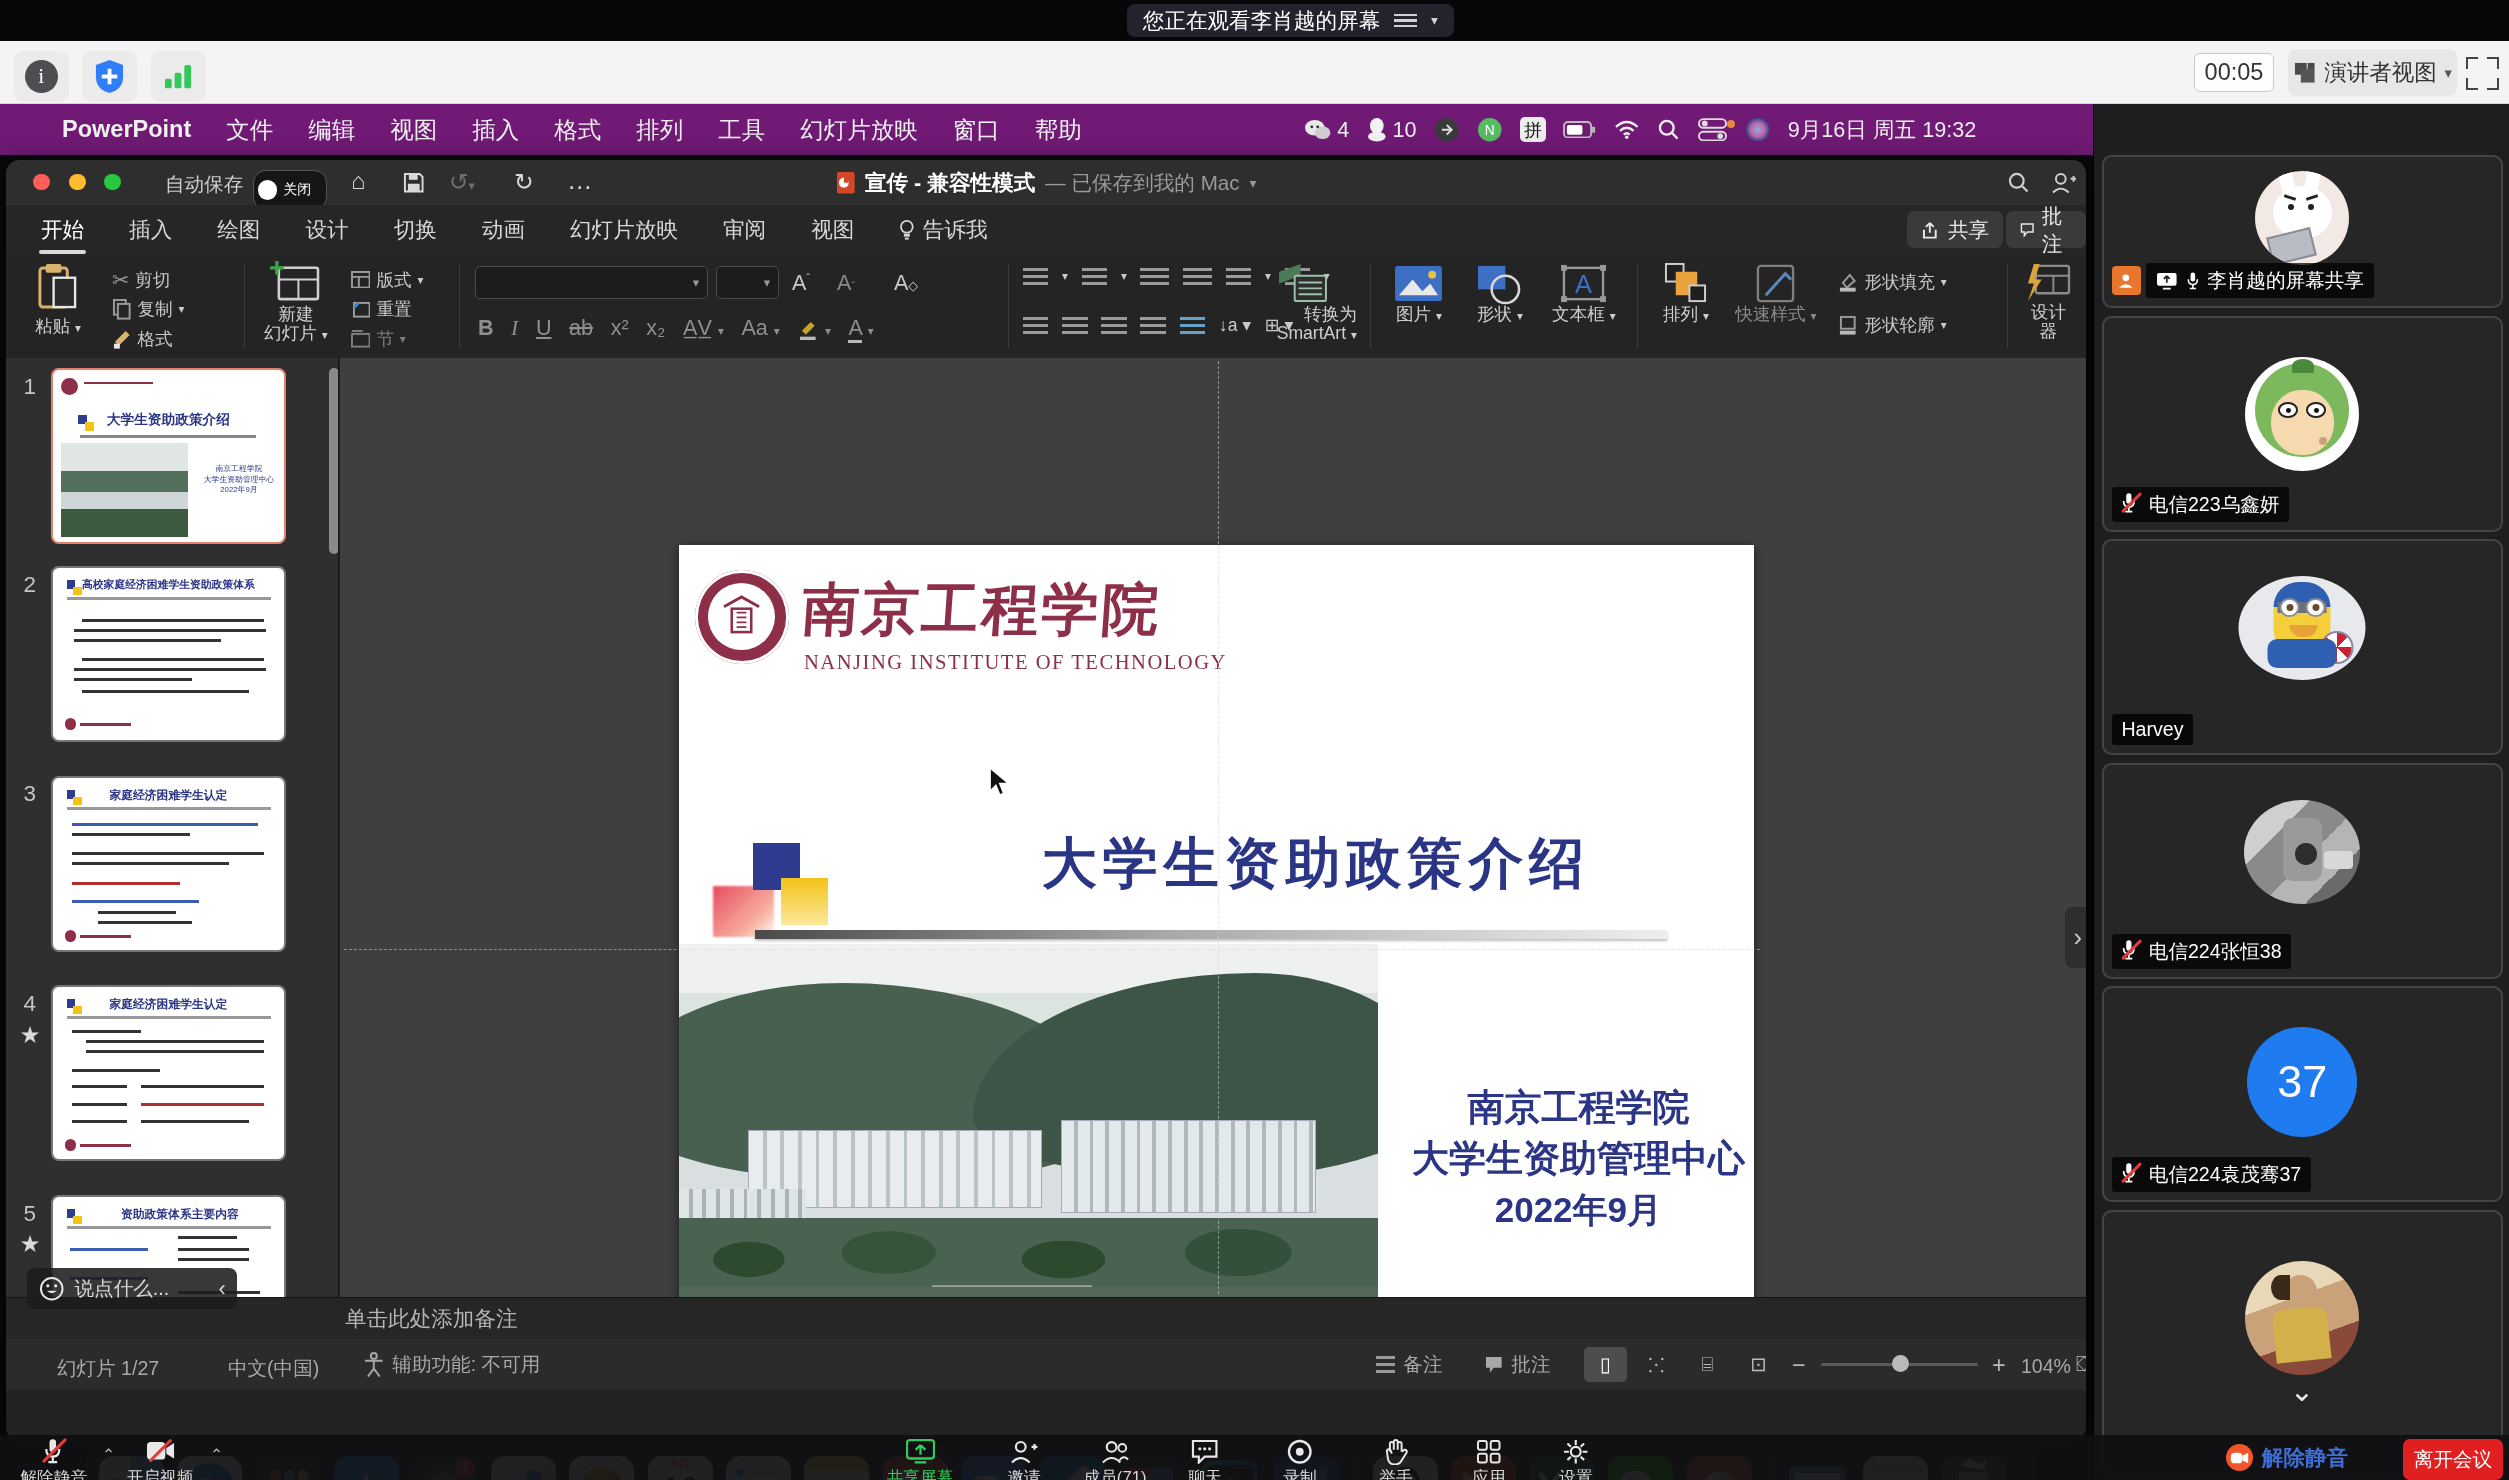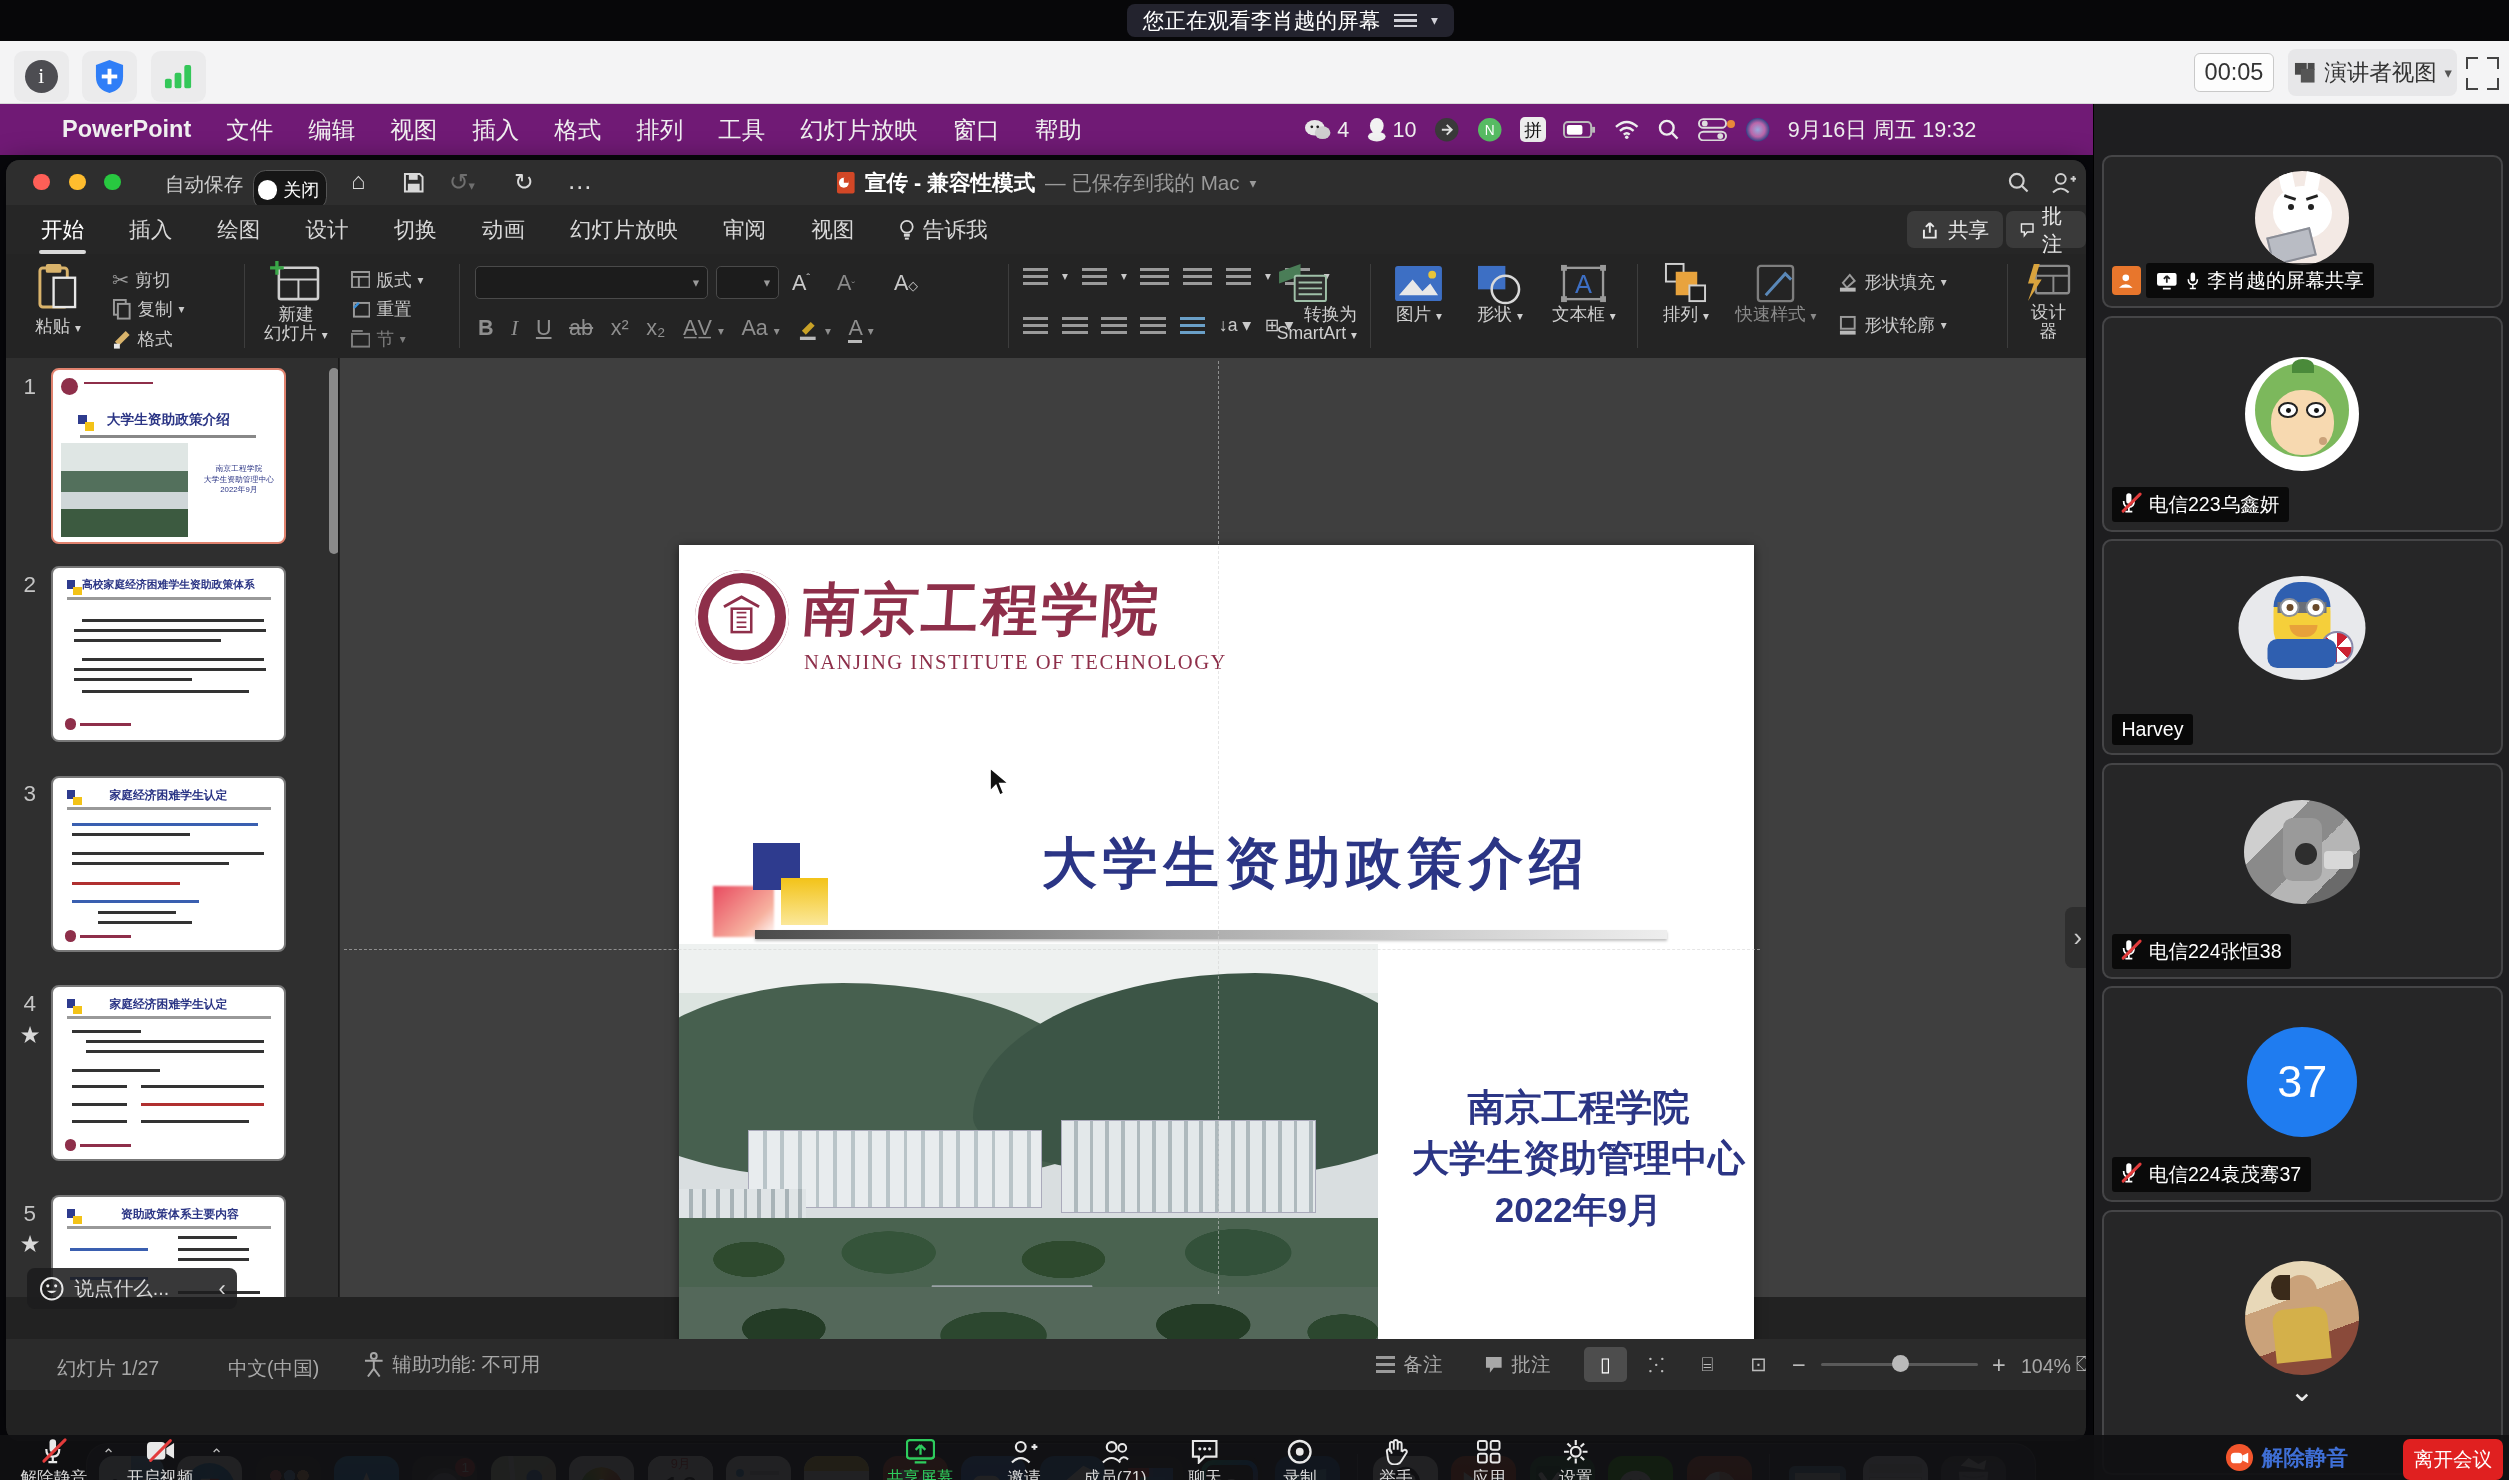--- a/index.html
+++ b/index.html
@@ -21,21 +21,21 @@
             display:flex;align-items:center;justify-content:center;gap:7.8px;}
   .corner{position:absolute;width:11.8px;height:11.8px;border:2.9px solid #444;}
   
   #menubar{left:0;top:104px;width:2093px;height:51px;background:#701a75;color:#f0f0f0;font-size:23.5px;display:flex;align-items:center;}
   #menubar .mi{margin-right:35px;}
   #shared{left:0;top:104px;width:2093px;height:1376px;background:#08080c;}
   
   #pptwin{left:5.9px;top:56px;width:2080px;height:1281px;background:#222;border-radius:13.7px;box-shadow:0 5.9px 29px rgba(0,0,0,.6);overflow:hidden;}
   #ppt-titlebar{left:0;top:0;width:100%;height:45px;background:#2e2e2e;}
   .tl{width:16.7px;height:16.7px;border-radius:50%;position:absolute;top:13.7px;}
-  .toggle{position:absolute;left:247px;top:9.8px;width:74px;height:40px;background:#161616;border:1px solid #555;border-radius:12.7px;color:#fff;font-size:18px;display:flex;align-items:center;gap:5.9px;padding:0 3.9px;}
+  .toggle{position:absolute;left:247px;top:9.8px;width:74px;height:40px;background:#161616;border:1px solid #555;border-radius:12.7px;color:#fff;font-size:14px;display:flex;align-items:center;gap:5.9px;padding:0 3.9px;}
   .knob{width:19.6px;height:19.6px;border-radius:50%;background:#fff;}
   #ppt-tabs{left:0;top:45px;width:100%;height:49px;background:#262626;color:#d8d8d8;font-size:21.6px;display:flex;align-items:center;padding-left:33px;}
   #ppt-tabs .tab{margin-right:41px;position:relative;padding:7.8px 2px;}
   #ppt-tabs .tab.active{color:#fff;}
   #ppt-tabs .tab.active::after{content:"";position:absolute;left:0;right:0;bottom:-2px;height:3.9px;background:#d9d9d9;border-radius:2px;}
   .pillbtn{position:absolute;top:51px;height:37px;background:#3a3a3a;border-radius:6.9px;color:#e8e8e8;font-size:20.6px;display:flex;align-items:center;gap:7.8px;padding:0 13.7px;}
   #ribbon{left:0;top:94px;width:100%;height:104px;background:#242424;color:#c9c9c9;}
   .vsep{position:absolute;top:9.8px;width:1px;height:84px;background:#3d3d3d;}
   .bigbtn{position:absolute;text-align:center;color:#cfcfcf;font-size:17.6px;line-height:19.6px;}
   .smallrow{position:absolute;display:flex;align-items:center;gap:5.9px;font-size:17.6px;color:#c9c9c9;}
@@ -612,20 +612,23 @@
             <div style="font-size:35px;">2022年9月</div>
           </div>
         </div>
 
         <div class="guide-v" style="left:878px;top:2.9px;height:933px;"></div>
         <div class="guide-h" style="left:3.9px;top:591px;width:1416px;"></div>
 
         <div class="abs" style="left:1725px;top:549px;width:25.5px;height:61px;background:#2e2e2e;border-radius:7.8px 0 0 7.8px;color:#c9c9c9;font-size:25.5px;display:flex;align-items:center;justify-content:center;">›</div>
       </div>
 
+      <div id="notesbar" class="abs">
+        <span>单击此处添加备注</span>
+      </div>
 
       <div id="statusbar" class="abs">
         <span class="abs" style="left:51px;top:15.7px;">幻灯片 1/27</span>
         <span class="abs" style="left:222px;top:15.7px;">中文(中国)</span>
         <span class="abs flex" style="left:357px;top:11.8px;gap:7.8px;">
           <svg width="21.6" height="25.5" viewBox="0 0 22 26">
               <circle cx="11" cy="4" r="3" fill="none" stroke="#a8a8a8" stroke-width="2"></circle>
               <path d="M2 9 H20 M11 9 V17 M11 17 L5 25 M11 17 L17 25" stroke="#a8a8a8" stroke-width="2" fill="none"></path>
             </svg>
           <span>辅助功能: 不可用</span>

